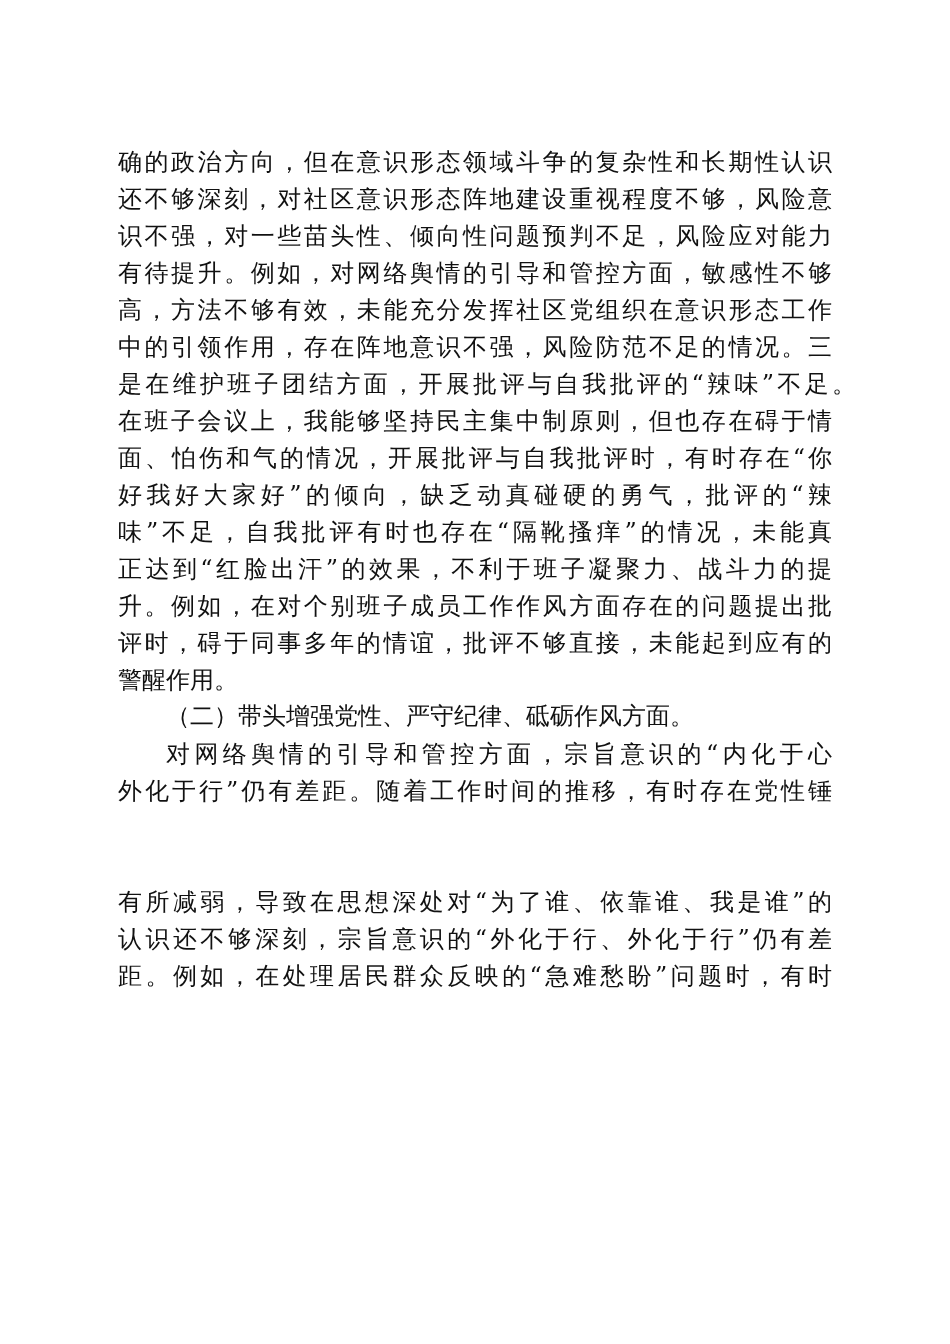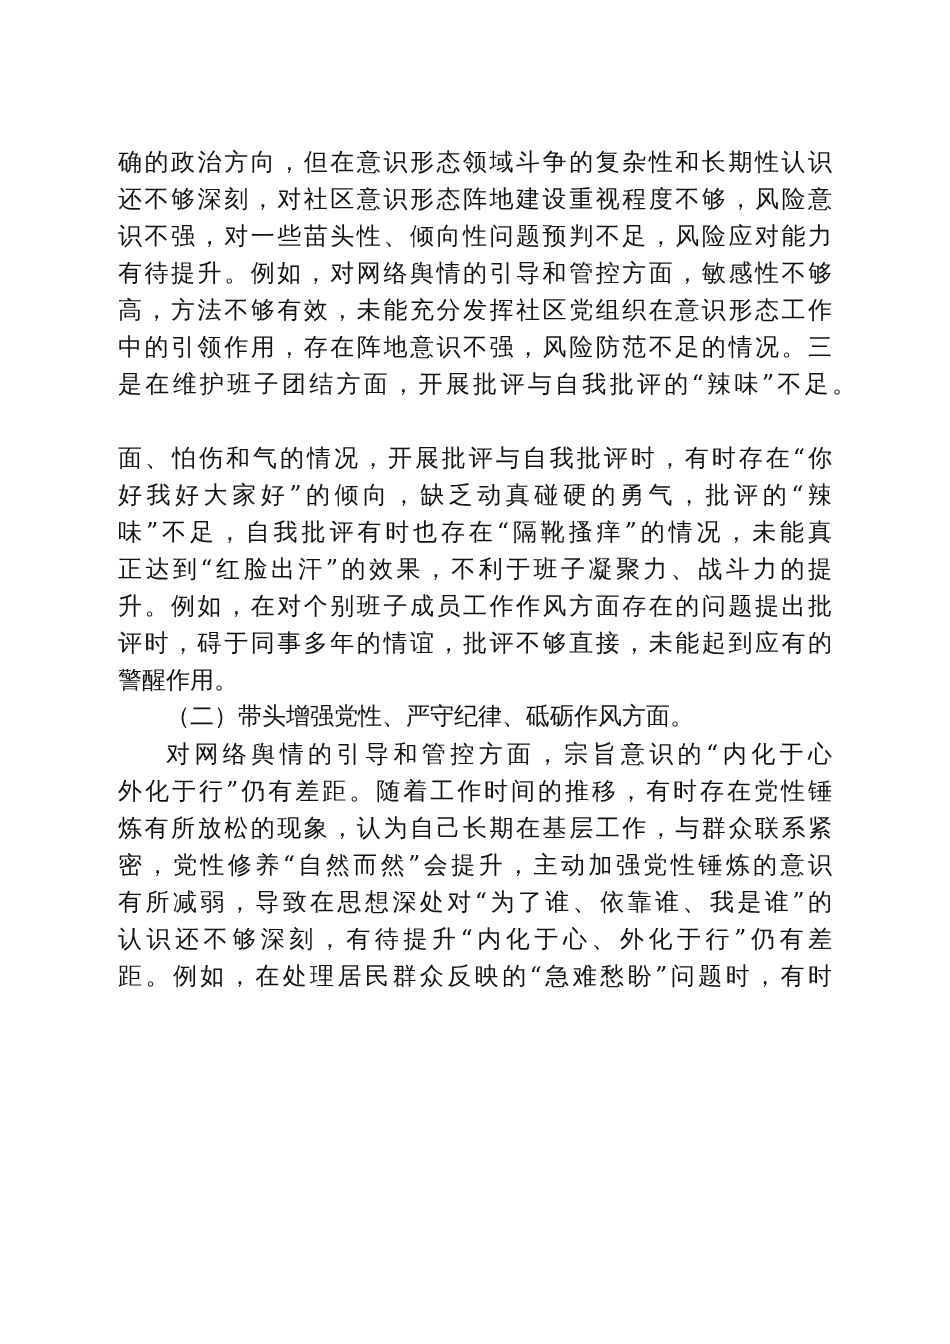--- a/index.html
+++ b/index.html
@@ -31,28 +31,27 @@
 <body>
 
 <div class="page">
   <div class="line" style="top:144px">确的政治方向，但在意识形态领域斗争的复杂性和长期性认识</div>
   <div class="line" style="top:181px">还不够深刻，对社区意识形态阵地建设重视程度不够，风险意</div>
   <div class="line" style="top:218px">识不强，对一些苗头性、倾向性问题预判不足，风险应对能力</div>
   <div class="line" style="top:255px">有待提升。例如，对网络舆情的引导和管控方面，敏感性不够</div>
   <div class="line" style="top:292px">高，方法不够有效，未能充分发挥社区党组织在意识形态工作</div>
   <div class="line" style="top:329px">中的引领作用，存在阵地意识不强，风险防范不足的情况。三</div>
   <div class="line overflow" style="top:366px">是在维护班子团结方面，开展批评与自我批评的“辣味”不足。</div>
+  <div class="line" style="top:403px">在班子会议上，我能够坚持民主集中制原则，但也存在碍于情</div>
   <div class="line" style="top:440px">面、怕伤和气的情况，开展批评与自我批评时，有时存在“你</div>
   <div class="line" style="top:477px">好我好大家好”的倾向，缺乏动真碰硬的勇气，批评的“辣</div>
   <div class="line" style="top:514px">味”不足，自我批评有时也存在“隔靴搔痒”的情况，未能真</div>
   <div class="line" style="top:588px">升。例如，在对个别班子成员工作作风方面存在的问题提出批</div>
   <div class="line" style="top:551px">正达到“红脸出汗”的效果，不利于班子凝聚力、战斗力的提</div>
   <div class="line last" style="top:662px">警醒作用。</div>
   <div class="line" style="top:625px">评时，碍于同事多年的情谊，批评不够直接，未能起到应有的</div>
   <div class="line heading" style="top:698px">（二）带头增强党性、严守纪律、砥砺作风方面。</div>
   <div class="line indent" style="top:736px">对网络舆情的引导和管控方面，宗旨意识的“内化于心</div>
   <div class="line" style="top:773px">外化于行”仍有差距。随着工作时间的推移，有时存在党性锤</div>
-  <div class="line" style="top:810px">炼有所放松的现象，认为自己长期在基层工作，与群众联系紧</div>
-  <div class="line" style="top:847px">密，党性修养“自然而然”会提升，主动加强党性锤炼的意识</div>
   <div class="line" style="top:884px">有所减弱，导致在思想深处对“为了谁、依靠谁、我是谁”的</div>
-  <div class="line" style="top:921px">认识还不够深刻，有待提升“内化于心、外化于行”仍有差</div>
+  <div class="line" style="top:921px">认识还不够深刻，宗旨意识的“外化于行、外化于行”仍有差</div>
   <div class="line" style="top:958px">距。例如，在处理居民群众反映的“急难愁盼”问题时，有时</div>
 </div>
 
 </body></html>

